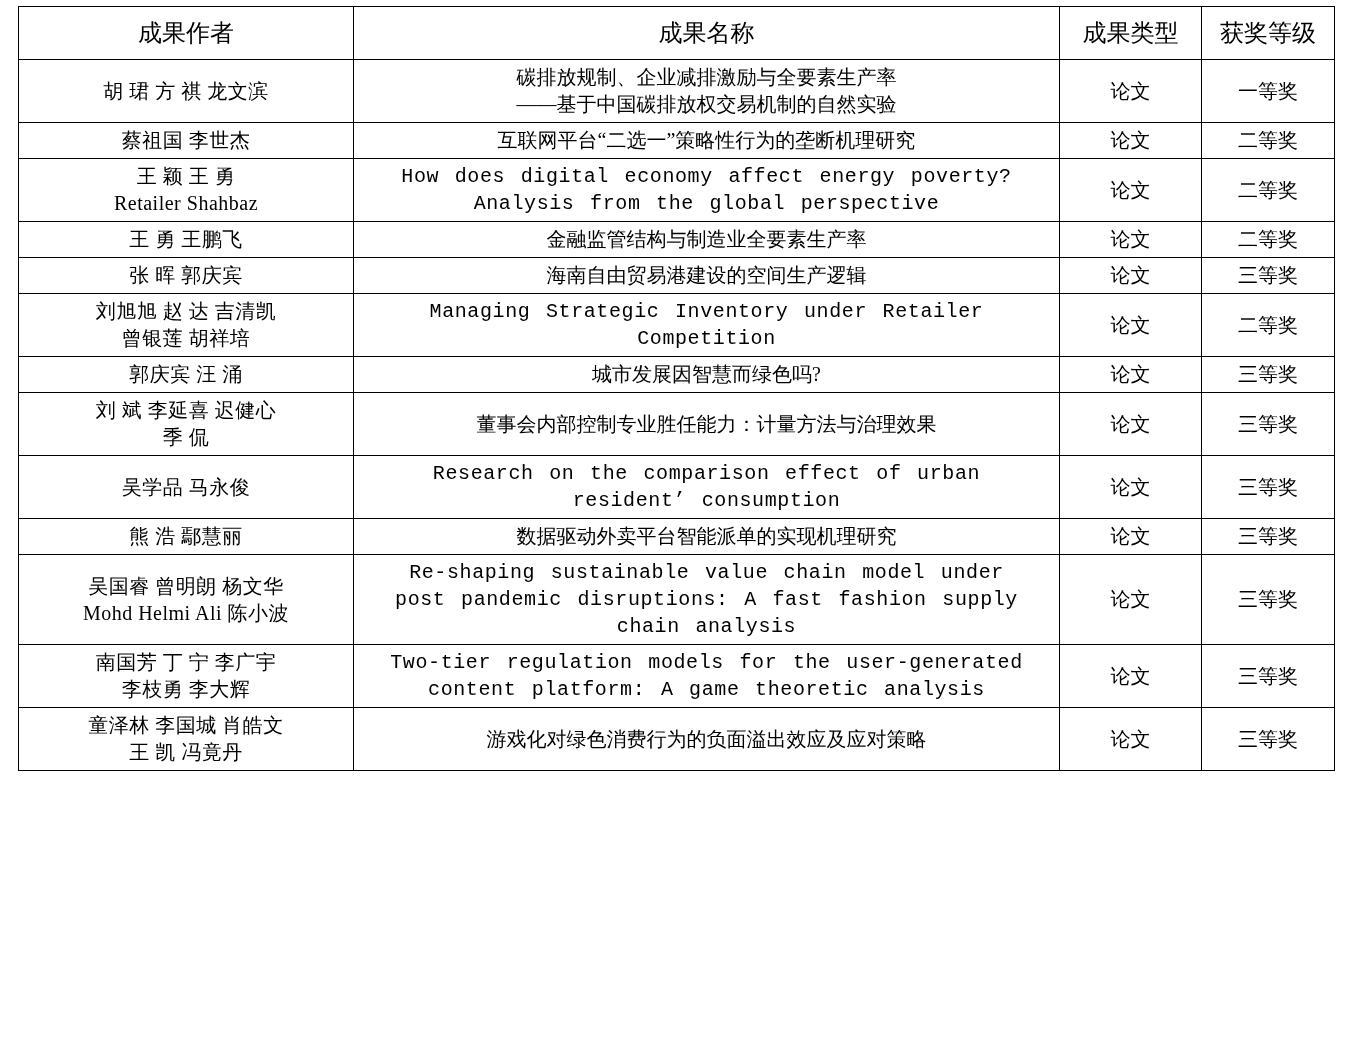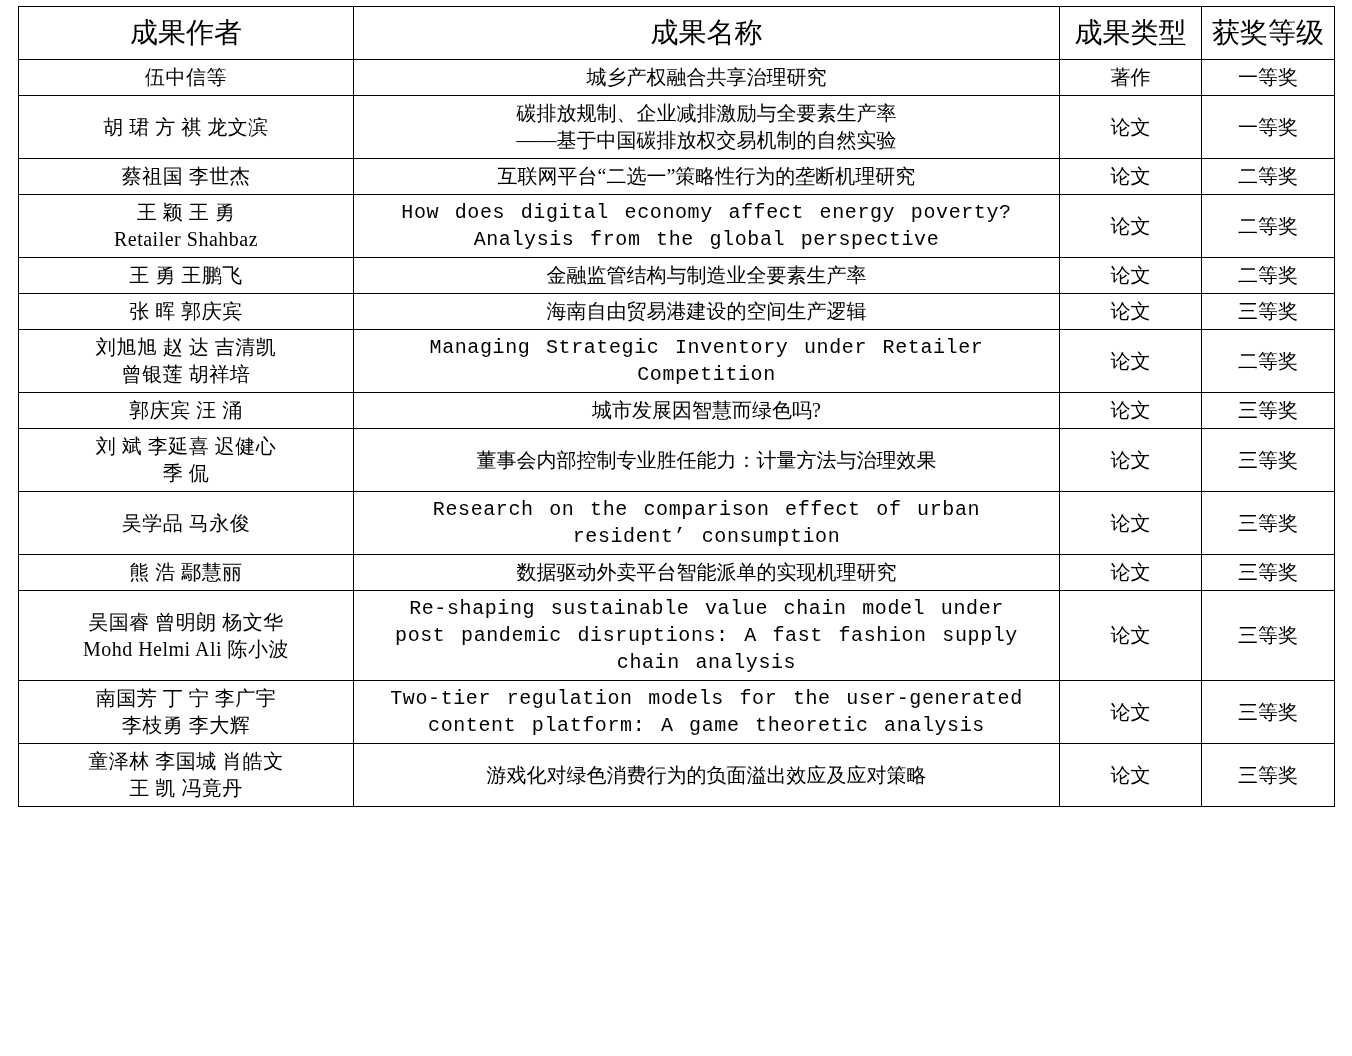--- a/index.html
+++ b/index.html
@@ -35,21 +35,21 @@
     line-height: 1.35;
   }
   col.c-author { width: 335px; }
   col.c-title  { width: 706px; }
   col.c-type   { width: 142px; }
   col.c-level  { width: 133px; }
 
   thead th {
     font-family: "Liberation Serif", "DejaVu Serif", serif;
     font-weight: bold;
-    font-size: 28px;
+    font-size: 24px;
     height: 44px;
   }
   tbody td {
     font-size: 20px;
   }
   td.author {
     font-size: 20px;
     white-space: pre-line;
     letter-spacing: 0.5px;
   }
@@ -80,26 +80,20 @@
     </colgroup>
     <thead>
       <tr>
         <th>成果作者</th>
         <th>成果名称</th>
         <th>成果类型</th>
         <th>获奖等级</th>
       </tr>
     </thead>
     <tbody id="table-body">
-        <tr>
-          <td class="author">伍中信等</td>
-          <td class="title">城乡产权融合共享治理研究</td>
-          <td class="type">著作</td>
-          <td class="level">一等奖</td>
-        </tr>
         <tr>
           <td class="author">胡  珺 方  祺 龙文滨</td>
           <td class="title">碳排放规制、企业减排激励与全要素生产率
 ——基于中国碳排放权交易机制的自然实验</td>
           <td class="type">论文</td>
           <td class="level">一等奖</td>
         </tr>
         <tr>
           <td class="author">蔡祖国 李世杰</td>
           <td class="title">互联网平台“二选一”策略性行为的垄断机理研究</td>

